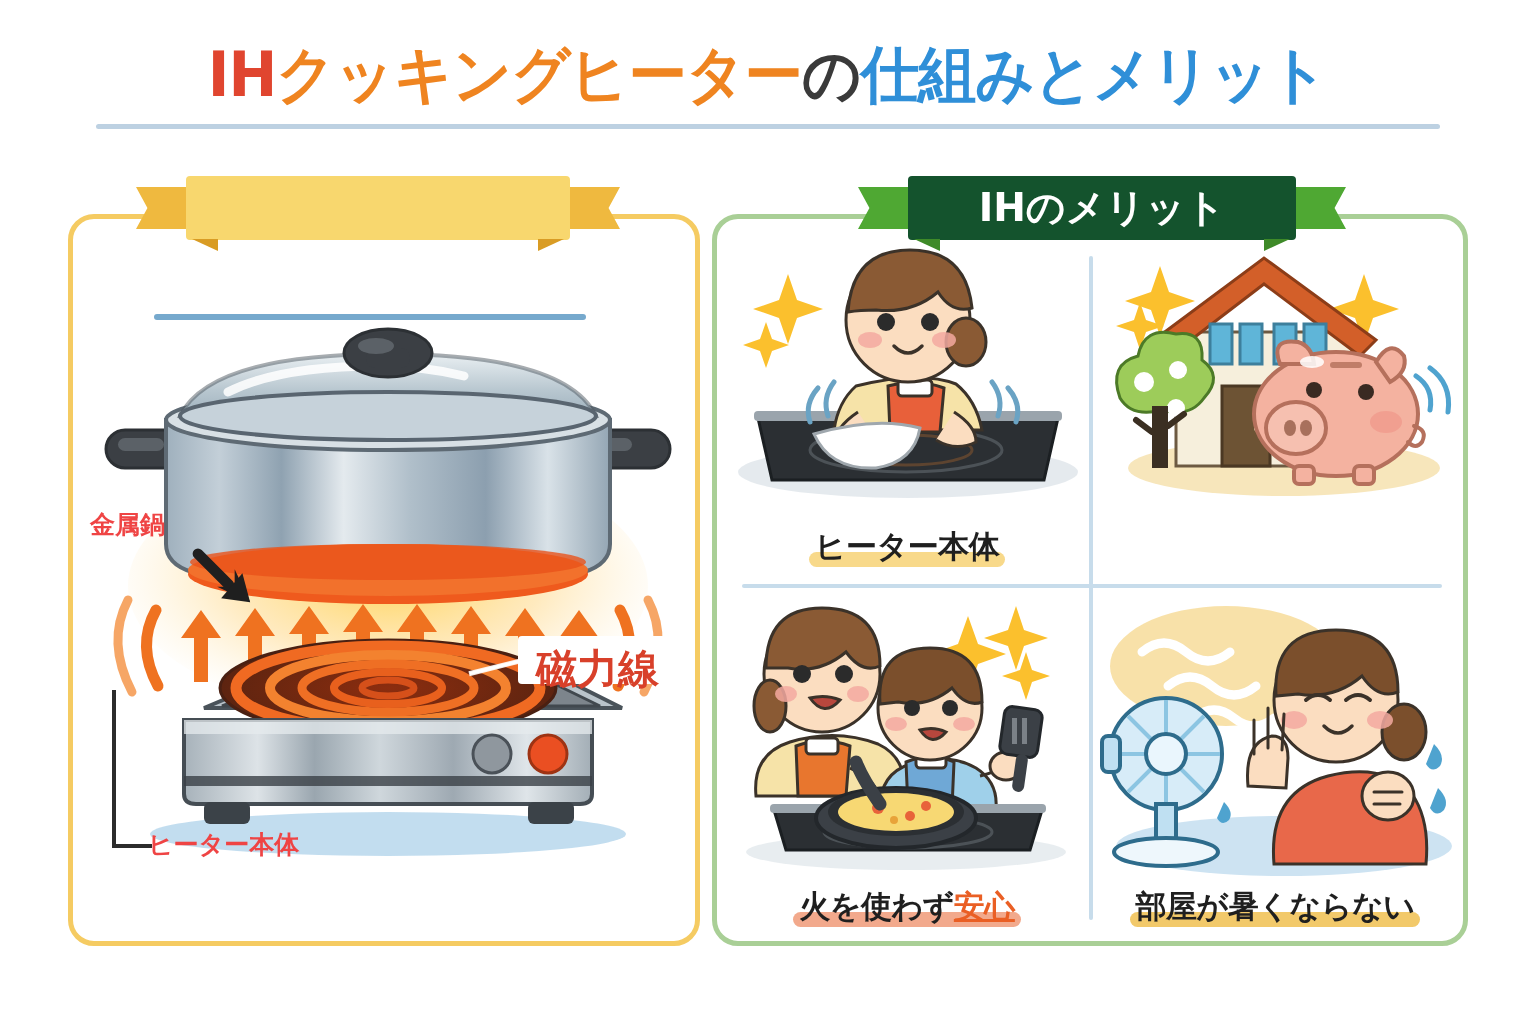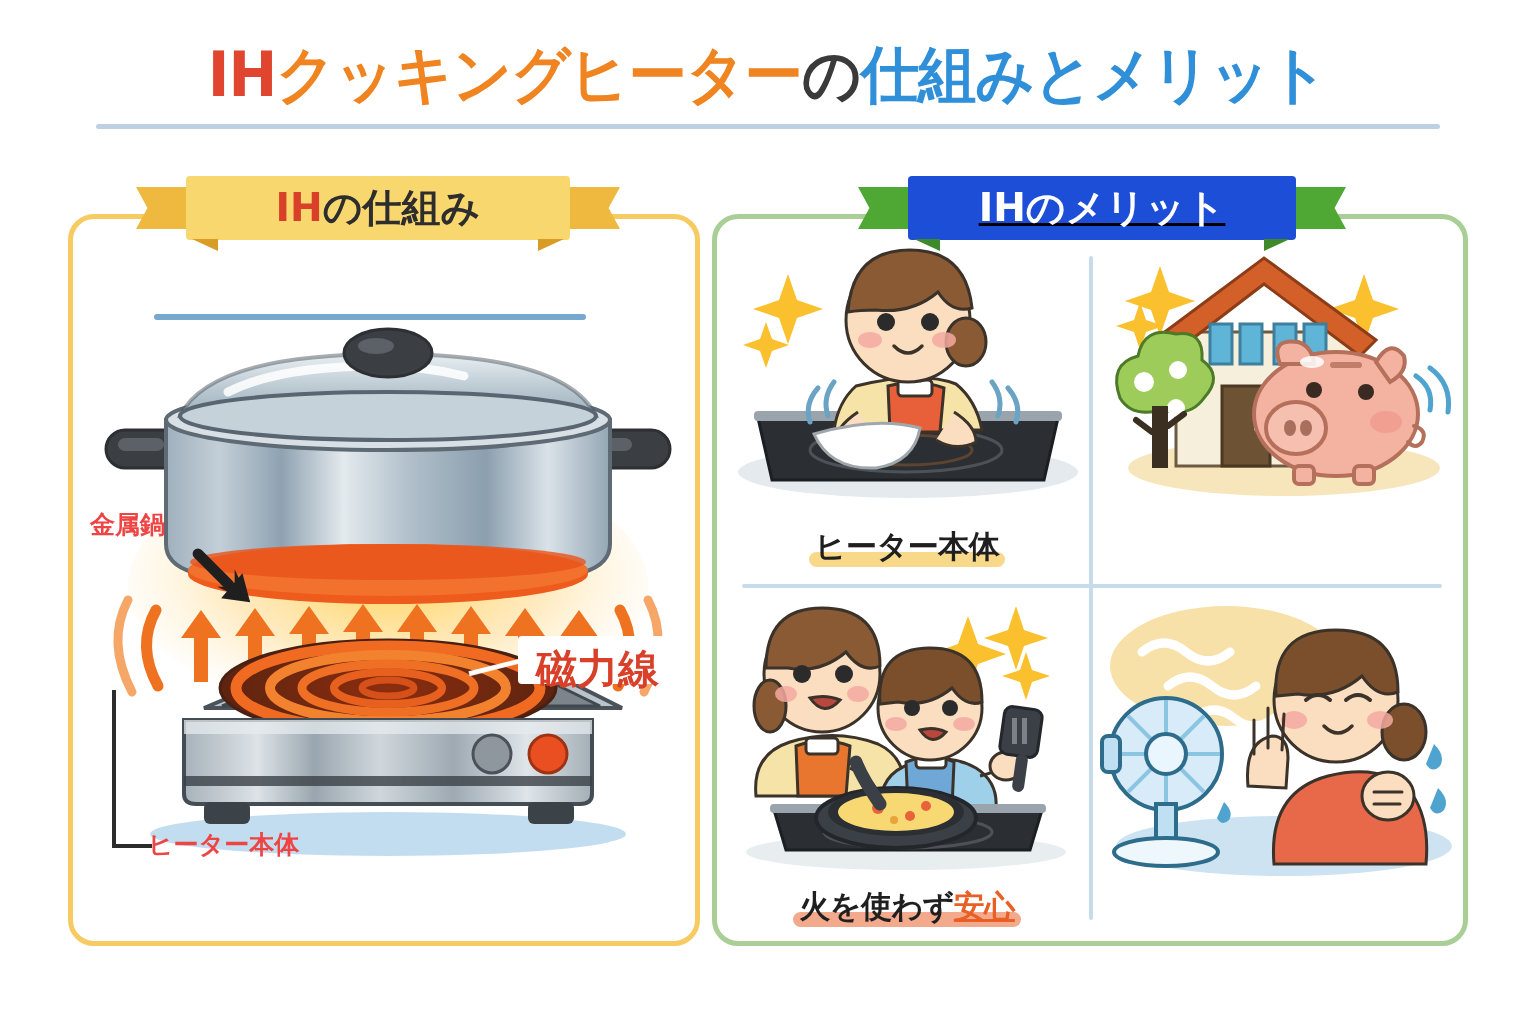--- a/index.html
+++ b/index.html
@@ -58,21 +58,21 @@
     position: absolute; bottom: -11px; width: 26px; height: 12px;
   }
   .ribbon .fold.l { left: 6px; clip-path: polygon(0 0,100% 0,100% 100%); }
   .ribbon .fold.r { right: 6px; clip-path: polygon(0 0,100% 0,0 100%); }
 
   #ribbon-left  { left: 186px; top: 176px; width: 384px; }
   #ribbon-left .body { background: #f8d76e; }
   #ribbon-left .tail { background: #efb93f; }
   #ribbon-left .fold { background: #d99c24; }
   #ribbon-right { left: 908px; top: 176px; width: 388px; }
-  #ribbon-right .body { background: #1d4ed8; text-decoration: underline; }
+  #ribbon-right .body { background: #14532d; }
   #ribbon-right .tail { background: #4fa833; }
   #ribbon-right .fold { background: #3e8a28; }
 
   .ribbon-text { font-size: 39px; font-weight: 900; white-space: nowrap; letter-spacing: 0px; }
   .ribbon-text .hl-red   { color: #d8402a; }
   .ribbon-text .dark     { color: #2d2d2d; }
   .ribbon-text.white     { color: #ffffff; }
 
   
   .subtitle {
@@ -165,23 +165,20 @@
   <div class="title-rule"></div>
 
   <div class="panel panel-left"></div>
 
   <div class="ribbon" id="ribbon-left">
     <div class="tail l"></div>
     <div class="tail r"></div>
     <div class="body">
       <div class="fold l"></div>
       <div class="fold r"></div>
-      <div class="ribbon-text">
-        <span class="hl-red">IH</span><span class="dark">の仕組み</span>
-      </div>
     </div>
   </div>
 
   <div class="subtitle-underline"></div>
 
   <svg style="position:absolute;left:88px;top:336px;" width="600" height="520" viewBox="0 0 600 520">
     <defs>
       <radialGradient id="glowG" cx="50%" cy="46%" r="55%">
         <stop offset="0%" stop-color="#ffd24d" stop-opacity="0.95"></stop>
         <stop offset="55%" stop-color="#ffd98a" stop-opacity="0.55"></stop>
@@ -530,15 +527,18 @@
         <ellipse cx="290" cy="200" rx="26" ry="24" fill="#fbddc0" stroke="#3b3229" stroke-width="3"></ellipse>
         <path d="M276 196 h28 M276 208 h26" stroke="#3b3229" stroke-width="3" stroke-linecap="round"></path>
       </g>
 
       <g fill="#4fa3cf">
         <path d="M336 148 q12 12 6 22 q-8 8 -14 -2 z"></path>
         <path d="M340 192 q12 12 6 22 q-8 8 -14 -2 z"></path>
         <path d="M126 206 q10 10 5 18 q-7 7 -12 -2 z"></path>
       </g>
     </svg>
+    <div class="q-caption">
+      <span class="mark"><span>部屋が暑くならない</span></span>
+    </div>
   </div>
 
 </div>
 
 </body></html>

